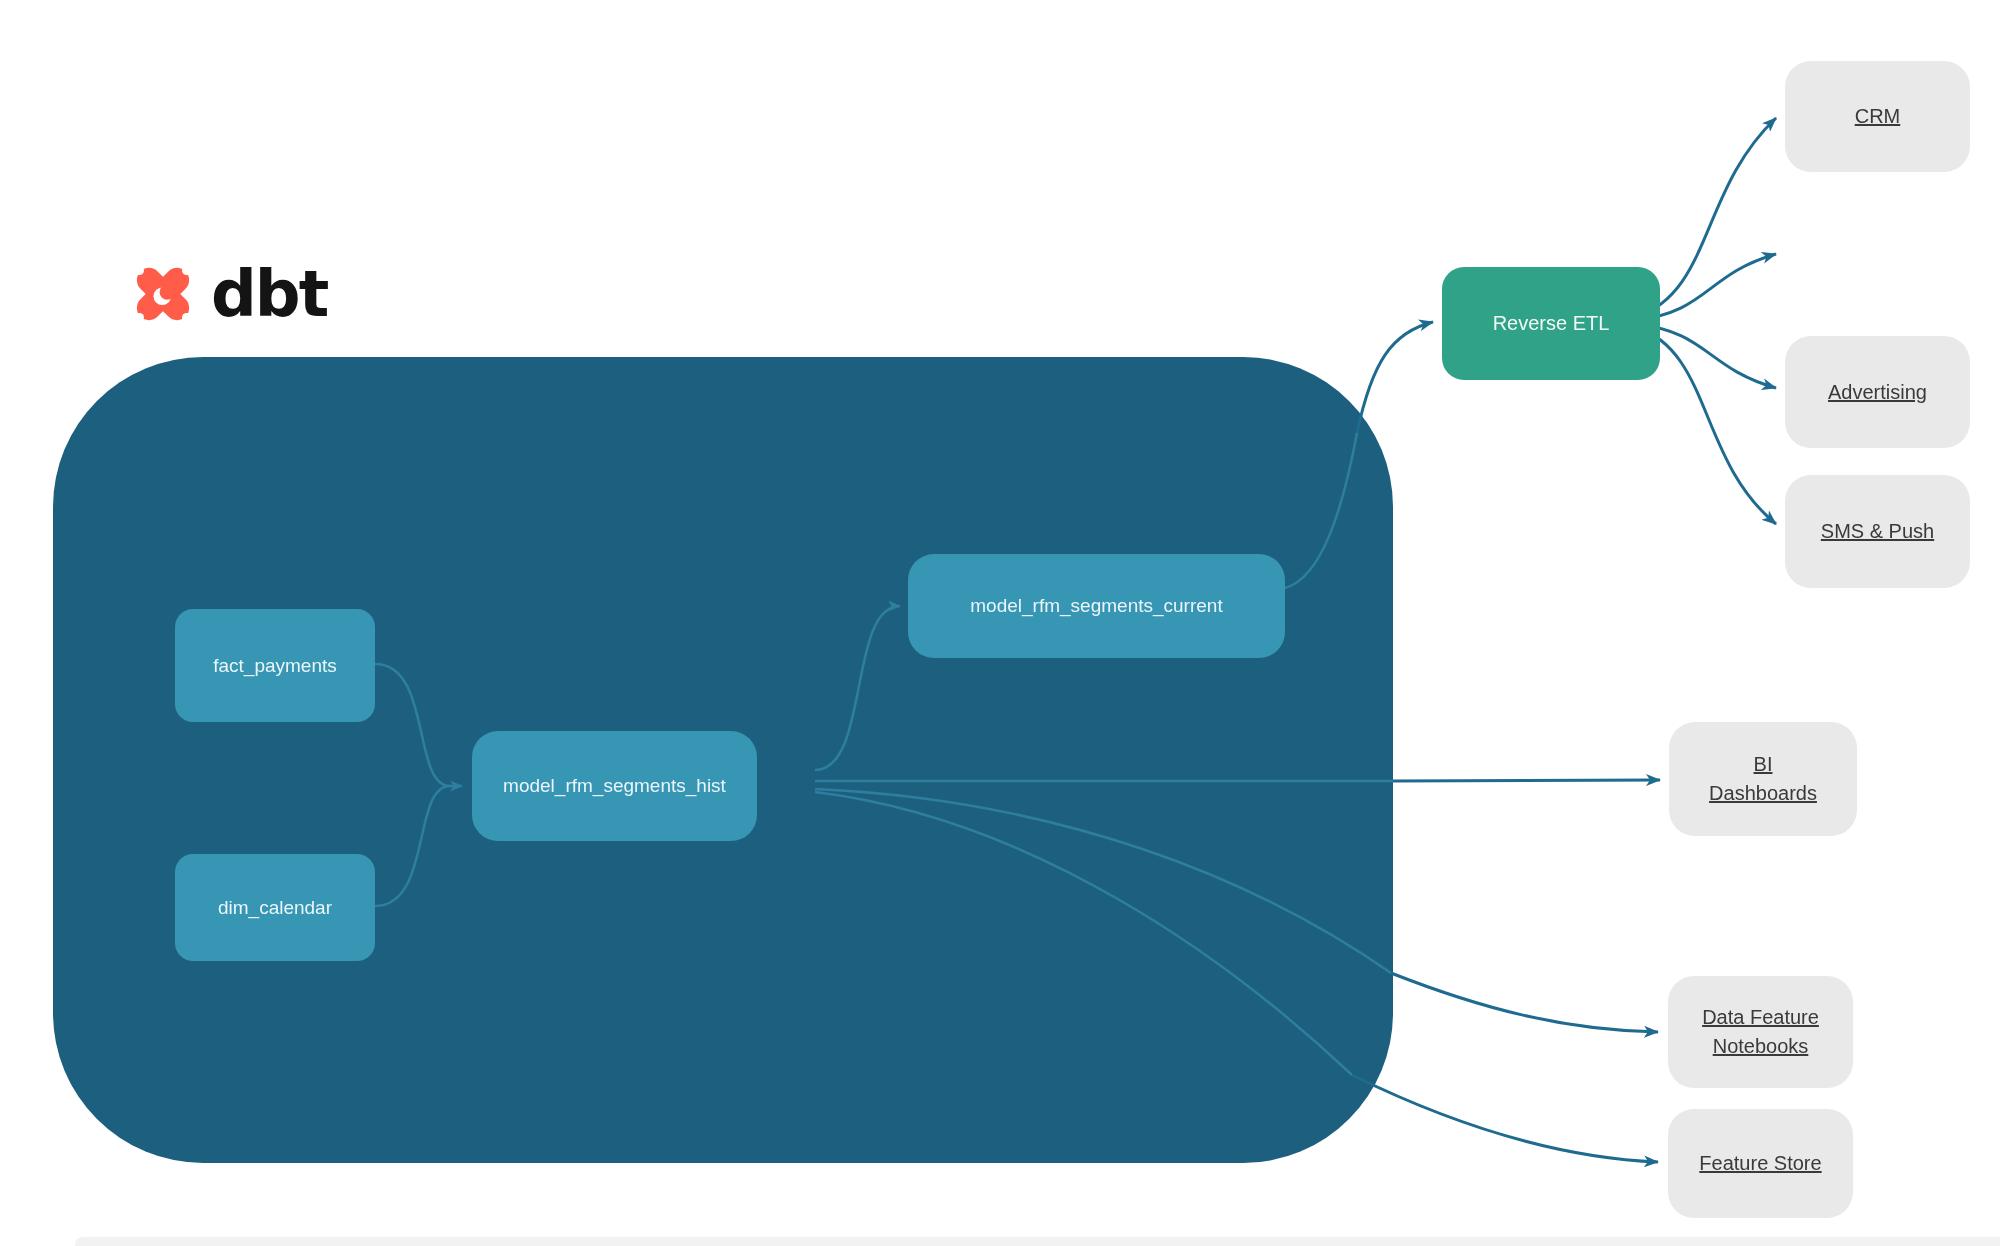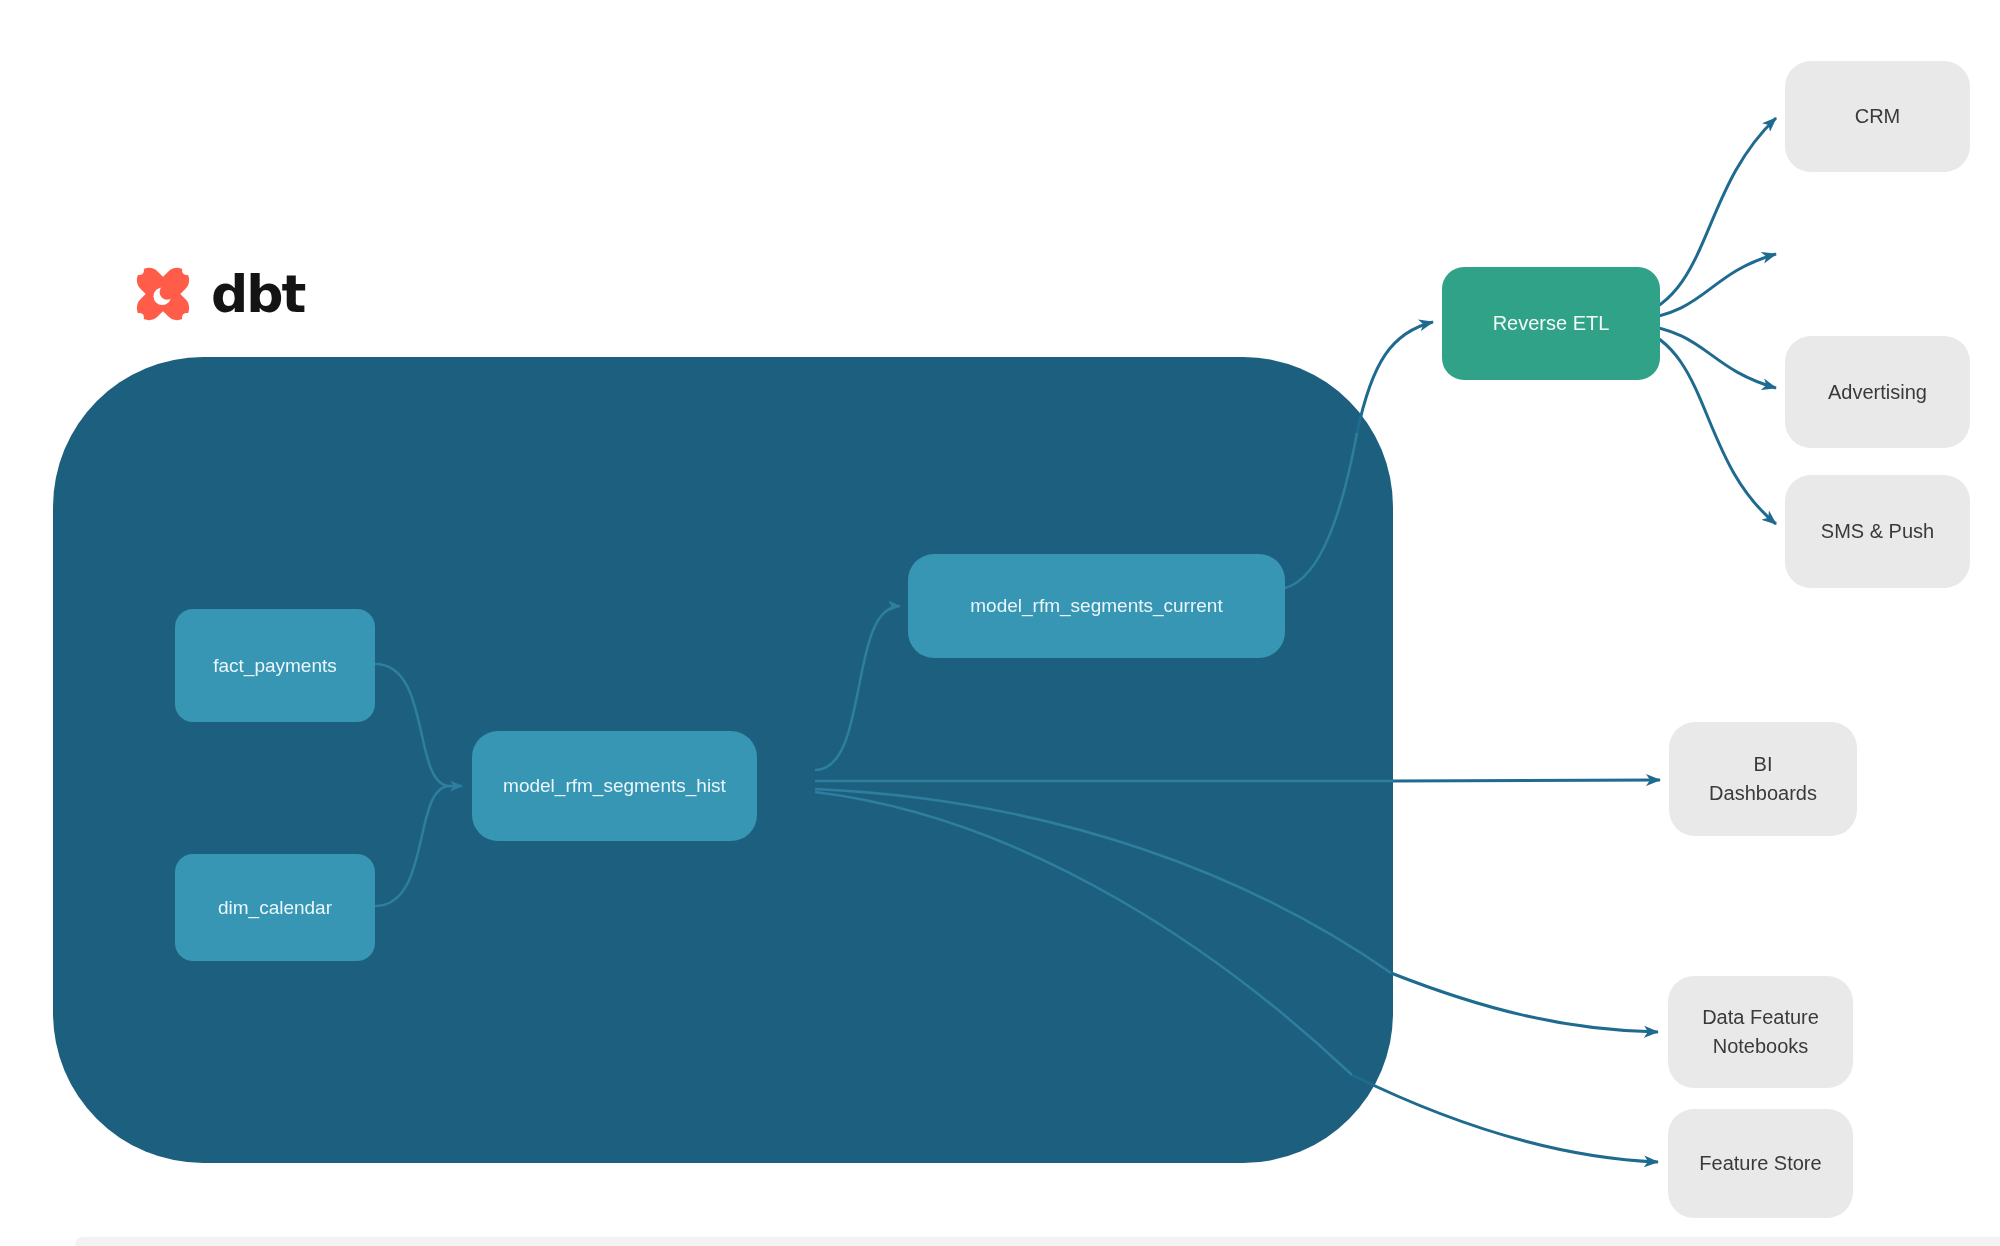--- a/index.html
+++ b/index.html
@@ -7,42 +7,42 @@
     --destination:#e9e9e9; --edge_dark:#1f6b8f; --edge_light:#2e7f9f;
     --logo_orange:#ff5c49; --dest_text:#3a3a3a;
   }
   html,body{margin:0;padding:0;background:#ffffff;}
   .canvas{position:relative;width:2000px;height:1246px;background:#ffffff;overflow:hidden;
           font-family:"Liberation Sans", sans-serif;}
 
   
   .logo{position:absolute;left:125px;top:256px;display:flex;align-items:center;gap:10px;}
   .logo-icon{width:76px;height:76px;}
-  .logo-text{font-family:"DejaVu Sans", sans-serif;font-weight:700;font-size:52px;
+  .logo-text{font-family:"DejaVu Sans", sans-serif;font-weight:700;font-size:64px;
              color:#141414;letter-spacing:-2px;line-height:76px;}
 
   
   .dbt-container{position:absolute;left:53px;top:357px;width:1340px;height:806px;
                  background:var(--container);border-radius:150px;z-index:1;}
 
   
   .edges{position:absolute;left:0;top:0;width:2000px;height:1246px;z-index:2;}
   .edge-light{stroke:var(--edge_light);stroke-width:2.5;fill:none;}
   .edge-dark{stroke:var(--edge_dark);stroke-width:3;fill:none;}
   .arrow-light{fill:var(--edge_light);}
   .arrow-dark{fill:var(--edge_dark);}
 
   
   .node{position:absolute;display:flex;align-items:center;justify-content:center;
         text-align:center;z-index:3;box-sizing:border-box;line-height:1.45;}
   .node.model{background:var(--model_node);color:#eaf6fa;border-radius:18px;font-size:19px;}
   .node.model.big{border-radius:26px;}
   .node.green{background:var(--reverse_etl);color:#f2fbf8;border-radius:22px;font-size:20px;}
   .node.gray{background:var(--destination);color:var(--dest_text);border-radius:26px;
-             font-size:20px;padding:0 30px;}
+             font-size:20px;padding:0 30px;text-decoration:underline;}
 
   
   .bottom-strip{position:absolute;left:75px;right:0;top:1237px;height:9px;
                 background:#f2f2f2;border-top-left-radius:8px;z-index:0;}
 </style>
 </head>
 <body>
 
 <div class="canvas">
 

